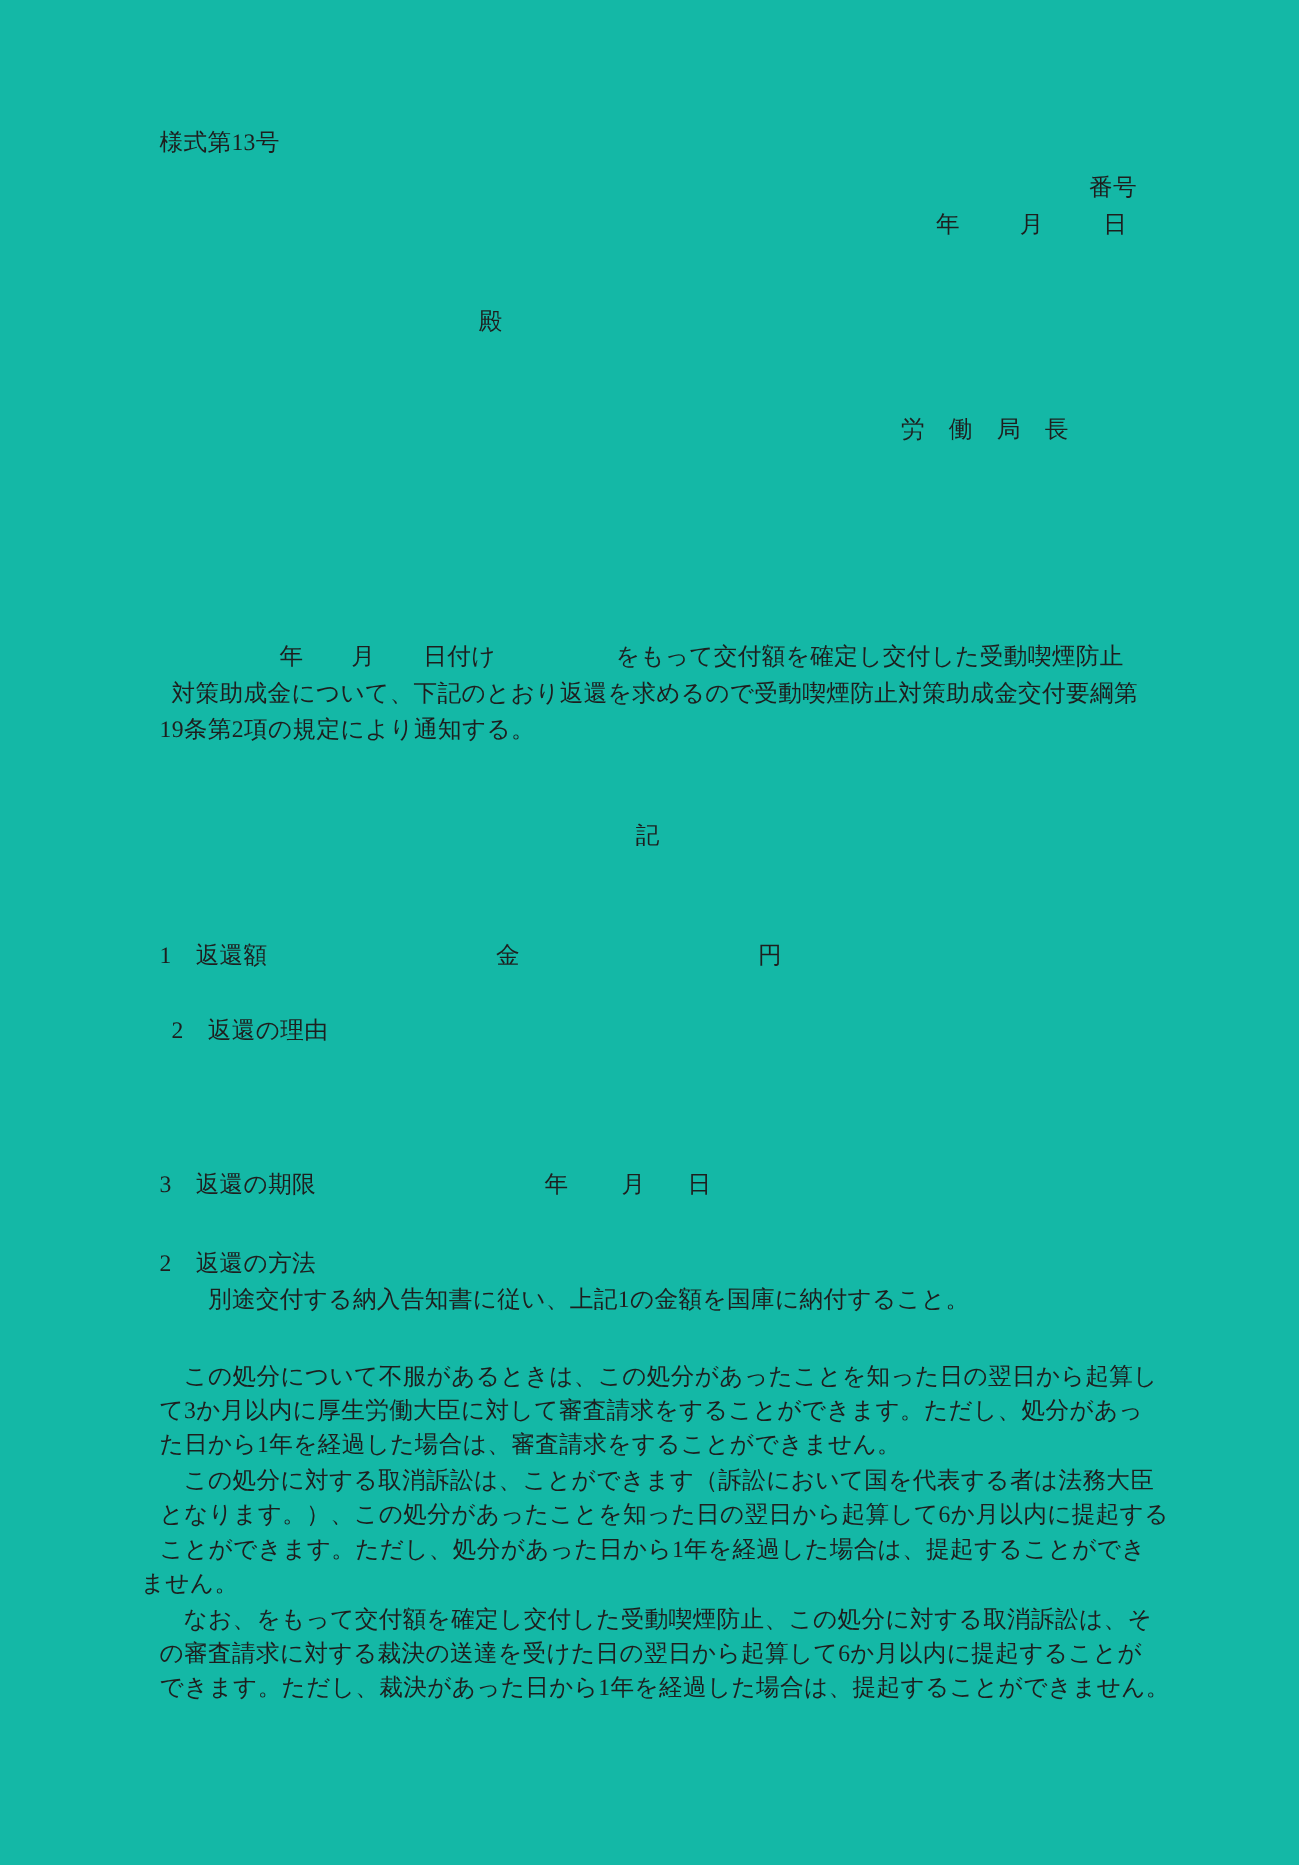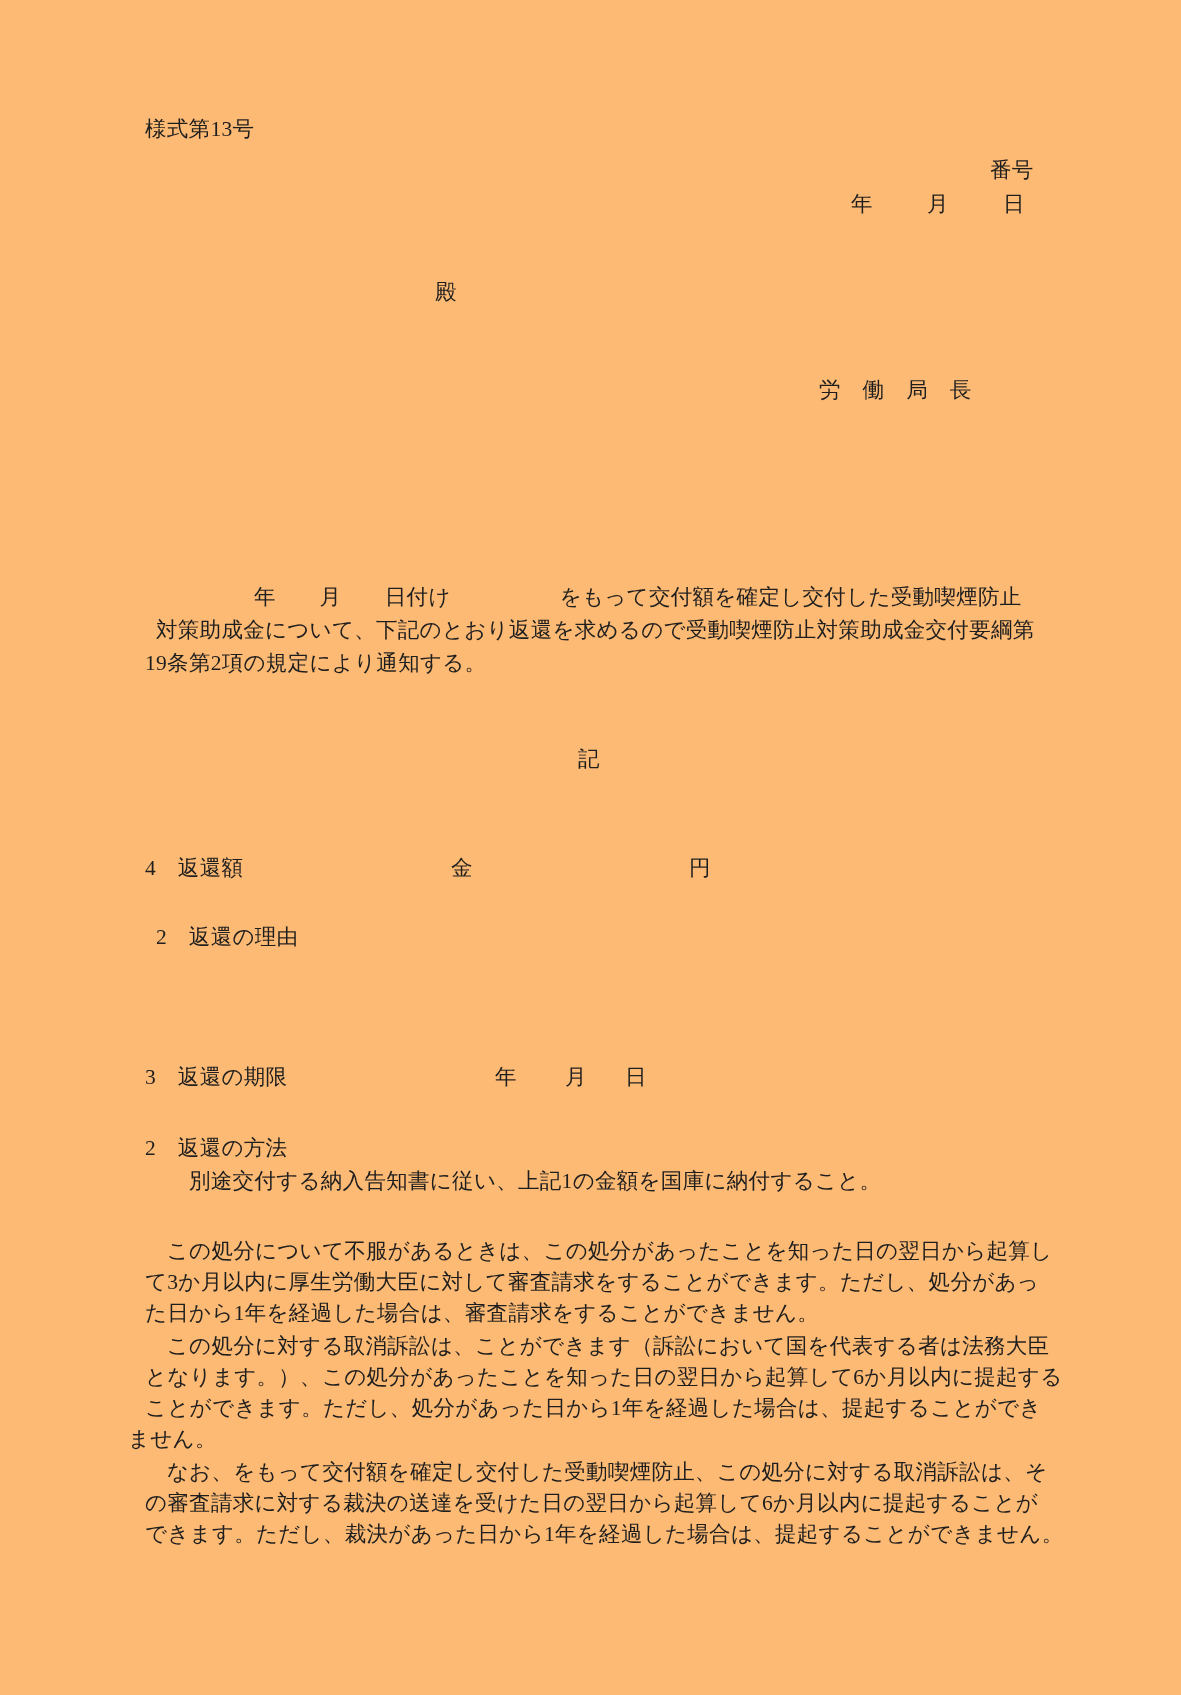--- a/index.html
+++ b/index.html
@@ -1,21 +1,21 @@
 <!DOCTYPE html>
 <html lang="ja"><head>
 <meta charset="utf-8">
 <style>
   * { margin: 0; padding: 0; box-sizing: border-box; }
   html, body { background: #fcfcfc; }
   .page {
     position: relative;
     width: 1181px;
     height: 1695px;
-    background: #fdba74;
+    background: #14b8a6;
     color: #1e1e1e;
     font-family: "Liberation Serif", "DejaVu Serif", serif;
     font-size: 21.5px;
     letter-spacing: 0.3px;
     overflow: hidden;
   }
   .abs {
     position: absolute;
     white-space: pre;
     line-height: 27px;
@@ -44,21 +44,21 @@
 
   <div>
     <div class="abs" style="left:145px; top:584px">　　　　　年　　月　　日付け　　　　　をもって交付額を確定し交付した受動喫煙防止</div>
     <div class="abs" style="left:156px; top:617px">対策助成金について、下記のとおり返還を求めるので受動喫煙防止対策助成金交付要綱第</div>
     <div class="abs" style="left:145px; top:650px">19条第2項の規定により通知する。</div>
   </div>
 
   <div class="abs" style="left:578px; top:746px">記</div>
 
   <div>
-    <span class="abs" style="left:145px; top:855px">4　返還額</span>
+    <span class="abs" style="left:145px; top:855px">1　返還額</span>
     <span class="abs" style="left:451px; top:855px">金</span>
     <span class="abs" style="left:689px; top:855px">円</span>
   </div>
 
   <div class="abs" style="left:156px; top:924px">2　返還の理由</div>
 
   <div>
     <span class="abs" style="left:145px; top:1064px">3　返還の期限</span>
     <span class="abs" style="left:495px; top:1064px">年</span>
     <span class="abs" style="left:565px; top:1064px">月</span>

